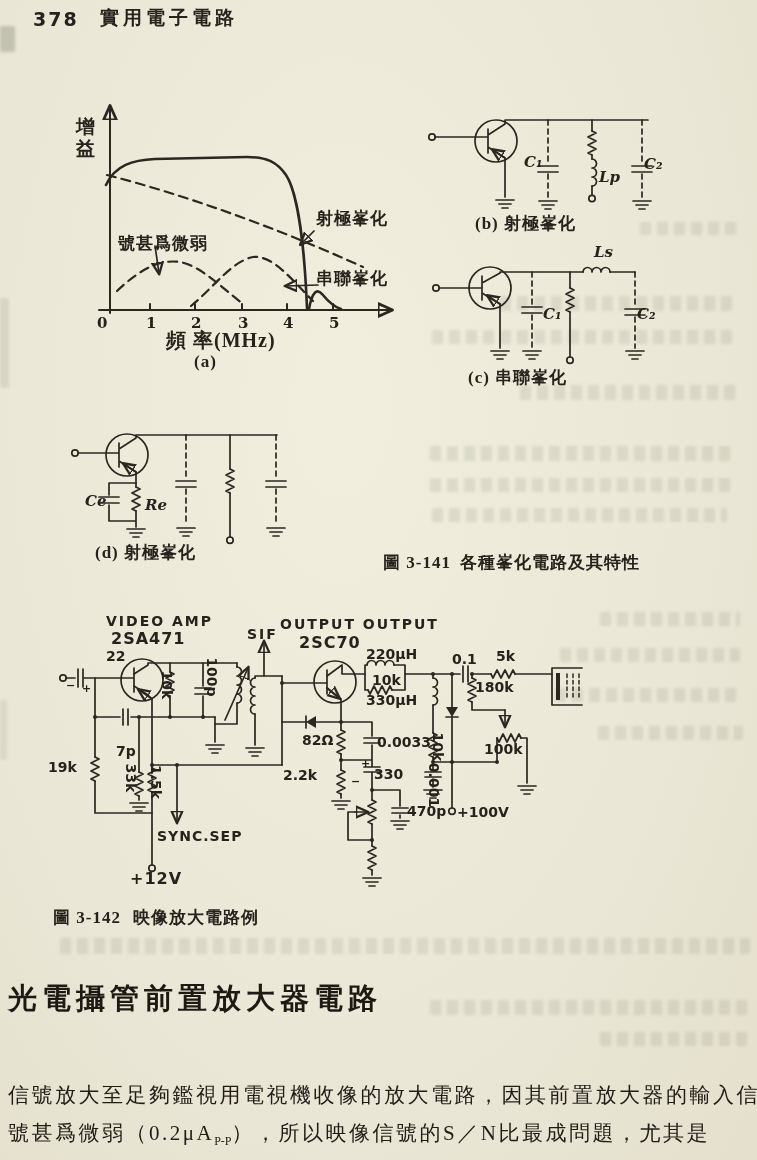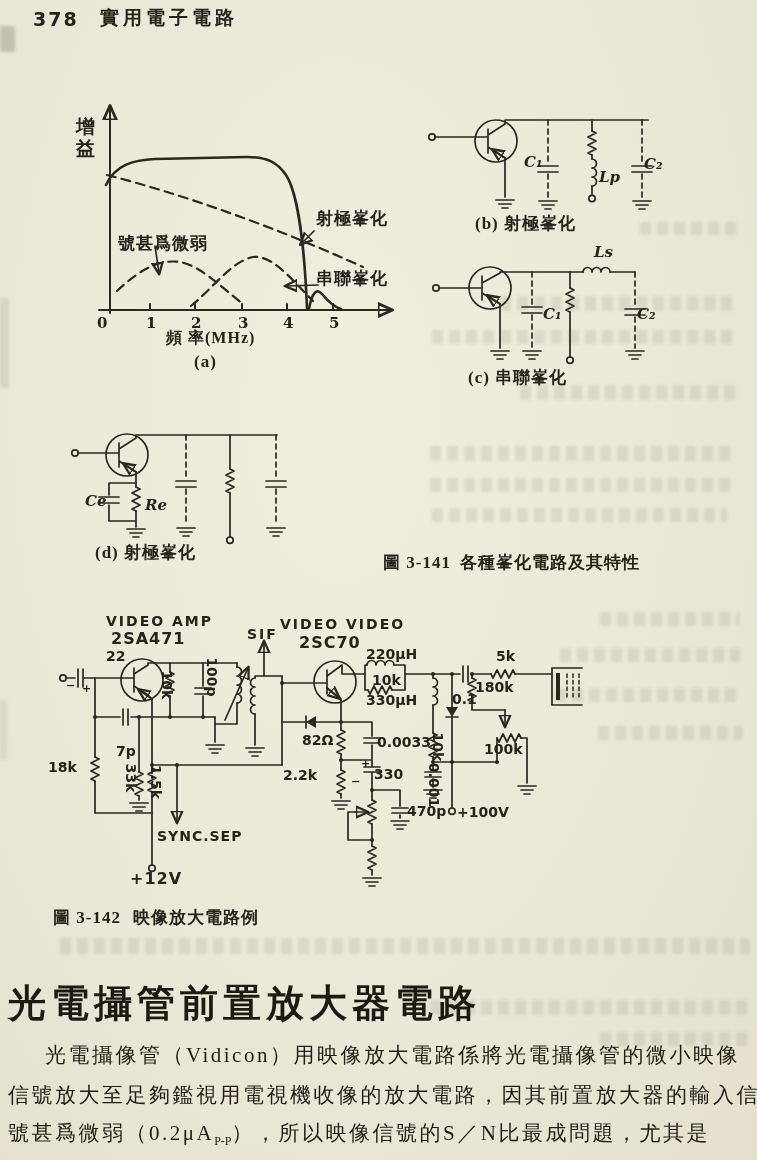--- a/index.html
+++ b/index.html
@@ -11,21 +11,21 @@
   .comp{font:600 14px "DejaVu Sans",sans-serif;}
   .comp-sm{font:600 11px "DejaVu Sans",sans-serif;}
   .comp-lg{font:700 16px "DejaVu Sans",sans-serif;letter-spacing:1px;}
   .ser-it{font:italic 600 15px "DejaVu Serif",serif;}
   .rot{transform:translate(-50%,-50%) rotate(90deg);}
   .tick{font:700 15px "DejaVu Serif",serif;}
   .pgnum{font:700 19px "DejaVu Sans",sans-serif;letter-spacing:2px;text-align:right;}
   .booktitle{font-weight:700;font-size:19px;letter-spacing:4px;}
   .cap{font-weight:700;font-size:17px;letter-spacing:1px;}
   .curvelbl{font-weight:700;font-size:17px;letter-spacing:1px;}
-  .heading{font-weight:700;font-size:38px;letter-spacing:5px;color:#1d1a14;}
+  .heading{font-weight:700;font-size:29px;letter-spacing:5px;color:#1d1a14;}
   .para{font-size:21px;letter-spacing:2.5px;color:#211d16;}
   .para sub{font-size:12px;letter-spacing:0;}
   .art{position:absolute;left:0;top:0;}
   .art path,.art circle{stroke:#2b2721;stroke-width:1.7;fill:none;stroke-linecap:round;stroke-linejoin:round;}
   .art .fl{fill:#2b2721;stroke:none;}
   .art .dash{stroke-dasharray:5 4;}
   .art .crtd{stroke-dasharray:3.5 3;stroke-width:1.5;}
   .art .dot{fill:#2b2721;stroke:none;}
   .art .gax{stroke-width:2;}
   .art .gsolid{stroke-width:2.6;}
@@ -266,21 +266,21 @@
     </g>
   </svg>
 
   <span class="L cjk curvelbl" style="left:76px;top:116px;width:22px;white-space:normal;font-size:19px;">增益</span>
   <span class="L tick" style="left:97px;top:314px;">0</span>
   <span class="L tick" style="left:146px;top:314px;">1</span>
   <span class="L tick" style="left:191px;top:314px;">2</span>
   <span class="L tick" style="left:238px;top:314px;">3</span>
   <span class="L tick" style="left:283px;top:314px;">4</span>
   <span class="L tick" style="left:329px;top:314px;">5</span>
-  <span class="L cjk curvelbl" style="left:166px;top:329px;font-size:16px;">頻 率(MHz)</span>
+  <span class="L cjk curvelbl" style="left:166px;top:329px;font-size:20px;">頻 率(MHz)</span>
   <span class="L cjk cap" style="left:194px;top:352px;">(a)</span>
   <span class="L cjk curvelbl" style="left:118px;top:234px;">號甚爲微弱</span>
   <span class="L cjk curvelbl" style="left:316px;top:209px;">射極峯化</span>
   <span class="L cjk curvelbl" style="left:316px;top:269px;">串聯峯化</span>
 
   <span class="L ser-it" style="left:524px;top:153px;">C₁</span>
   <span class="L ser-it" style="left:599px;top:168px;">Lp</span>
   <span class="L ser-it" style="left:644px;top:155px;">C₂</span>
   <span class="L cjk cap" style="left:475px;top:214px;">(b) 射極峯化</span>
 
@@ -292,55 +292,54 @@
   <span class="L ser-it" style="left:85px;top:492px;">Ce</span>
   <span class="L ser-it" style="left:145px;top:496px;">Re</span>
   <span class="L cjk cap" style="left:95px;top:543px;">(d) 射極峯化</span>
 
   <span class="L cjk cap" style="left:383px;top:553px;">圖 3-141</span>
   <span class="L cjk cap" style="left:460px;top:553px;">各種峯化電路及其特性</span>
 
   <span class="L comp" style="left:106px;top:613px;letter-spacing:2px;">VIDEO AMP</span>
   <span class="L comp-lg" style="left:111px;top:629px;">2SA471</span>
   <span class="L comp" style="left:247px;top:626px;letter-spacing:2px;">SIF</span>
-  <span class="L comp" style="left:280px;top:616px;letter-spacing:2px;">VIDEO VIDEO</span>
+  <span class="L comp" style="left:280px;top:616px;letter-spacing:2px;">OUTPUT OUTPUT</span>
   <span class="L comp-lg" style="left:299px;top:633px;">2SC70</span>
   <span class="L comp" style="left:74px;top:648px;margin-left:32px;">22</span>
   <span class="L comp-sm" style="left:66px;top:679px;">−</span>
   <span class="L comp-sm" style="left:82px;top:682px;">+</span>
   <span class="L comp rot" style="left:167px;top:685px;">10k</span>
   <span class="L comp rot" style="left:212px;top:677px;">100p</span>
-  <span class="L comp" style="left:48px;top:759px;">18k</span>
+  <span class="L comp" style="left:48px;top:759px;">19k</span>
   <span class="L comp" style="left:116px;top:723px;margin-top:20px;">7p</span>
   <span class="L comp rot" style="left:131px;top:778px;">33k</span>
   <span class="L comp rot" style="left:156px;top:782px;">1.5k</span>
   <span class="L comp" style="left:157px;top:828px;letter-spacing:1px;">SYNC.SEP</span>
   <span class="L comp-lg" style="left:130px;top:869px;">+12V</span>
   <span class="L comp" style="left:366px;top:646px;">220µH</span>
   <span class="L comp" style="left:372px;top:672px;">10k</span>
   <span class="L comp" style="left:366px;top:692px;">330µH</span>
-  <span class="L comp" style="left:452px;top:651px;margin-top:40px;">0.1</span>
+  <span class="L comp" style="left:452px;top:651px;">0.1</span>
   <span class="L comp" style="left:496px;top:648px;">5k</span>
   <span class="L comp" style="left:475px;top:679px;">180k</span>
   <span class="L comp rot" style="left:438px;top:747px;">10k</span>
   <span class="L comp rot" style="left:434px;top:785px;">0.001</span>
   <span class="L comp" style="left:407px;top:803px;">470p</span>
   <span class="L comp" style="left:457px;top:804px;">+100V</span>
   <span class="L comp" style="left:484px;top:741px;">100k</span>
   <span class="L comp" style="left:302px;top:732px;">82Ω</span>
   <span class="L comp" style="left:377px;top:734px;">0.0033</span>
   <span class="L comp" style="left:283px;top:767px;">2.2k</span>
   <span class="L comp" style="left:374px;top:766px;">330</span>
   <span class="L comp-sm" style="left:361px;top:757px;">+</span>
   <span class="L comp-sm" style="left:351px;top:775px;">−</span>
 
   <span class="L cjk cap" style="left:53px;top:908px;">圖 3-142</span>
   <span class="L cjk cap" style="left:133px;top:908px;">映像放大電路例</span>
 
   <div class="L cjk heading" style="left:8px;top:982px;">光電攝管前置放大器電路</div>
 
-  <div class="L cjk para" style="left:45px;top:1043px;">光電攝像管（Vidicon）用映像放大電路係將光電攝像管的微小映像</div>
   <div class="L cjk para" style="left:8px;top:1083px;">信號放大至足夠鑑視用電視機收像的放大電路，因其前置放大器的輸入信</div>
   <div class="L cjk para" style="left:8px;top:1121px;">
     <span>號甚爲微弱（0.2μA</span><sub>P-P</sub><span>），所以映像信號的S／N比最成問題，尤其是</span>
   </div>
 
 </div>
 
 </body></html>

